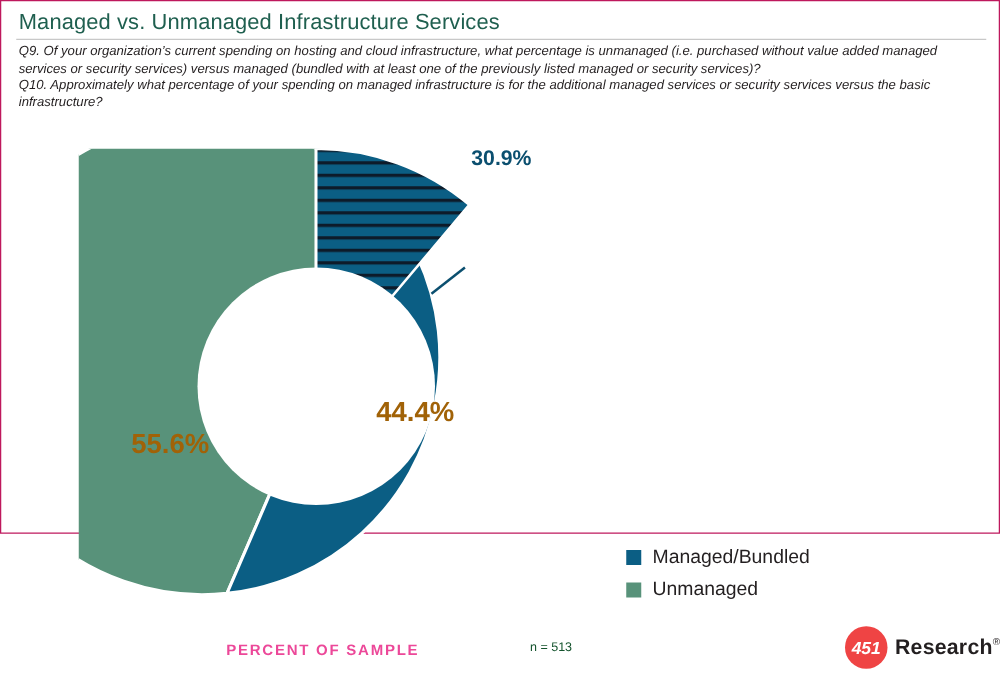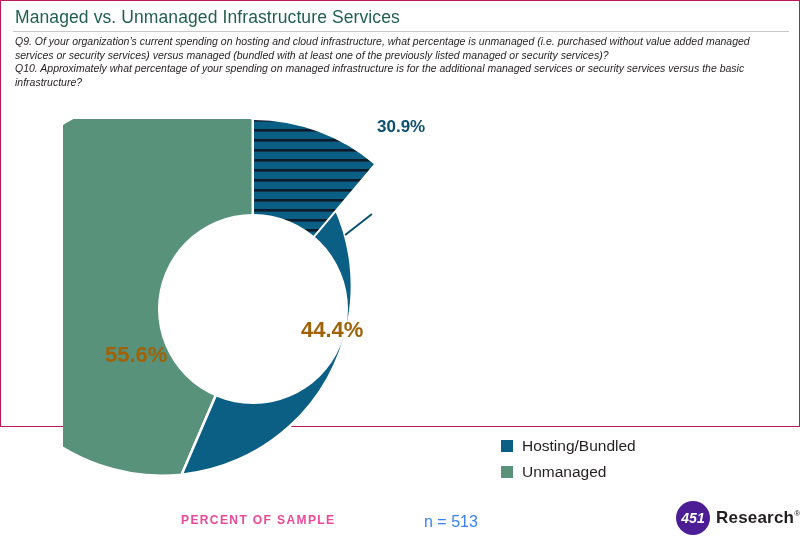--- a/index.html
+++ b/index.html
@@ -135,37 +135,37 @@
     top: 512px;
     font-size: 12px;
     font-weight: bold;
     letter-spacing: 1.4px;
     color: #ec4899;
   }
   .footer-n {
     position: absolute;
     left: 395px;
     top: 512px;
-    font-size: 16px;
-    color: #3b82f6;
+    font-size: 10px;
+    color: #14532d;
     padding-left: 28px;
   }
   
   .brand {
     position: absolute;
     left: 675px;
     top: 500px;
     display: flex;
     align-items: center;
   }
   .brand-circle {
     width: 34px;
     height: 34px;
     border-radius: 50%;
-    background: #4c1d95;
+    background: #ef4444;
     color: #ffffff;
     font-size: 14px;
     font-weight: bold;
     display: flex;
     align-items: center;
     justify-content: center;
     font-style: italic;
   }
   .brand-text {
     margin-left: 6px;
@@ -213,21 +213,21 @@
     <div class="slice-label label-managed">44.4%</div>
     <div class="slice-label label-unmanaged">55.6%</div>
   </div>
 
   <div class="callout-pct">30.9%</div>
   <div class="callout-line" style="left:344px; top:233px; width:34px; height:1.5px; transform:rotate(-38deg); transform-origin:left center;"></div>
 
   <div class="legend">
     <div class="legend-row">
       <span class="legend-swatch" style="background:#0b5e84"></span>
-      <span class="legend-label">Hosting/Bundled</span>
+      <span class="legend-label">Managed/Bundled</span>
     </div>
     <div class="legend-row">
       <span class="legend-swatch" style="background:#58927a"></span>
       <span class="legend-label">Unmanaged</span>
     </div>
   </div>
 
   <div class="footer-label">PERCENT OF SAMPLE</div>
   <div class="footer-n">n = 513</div>
 

